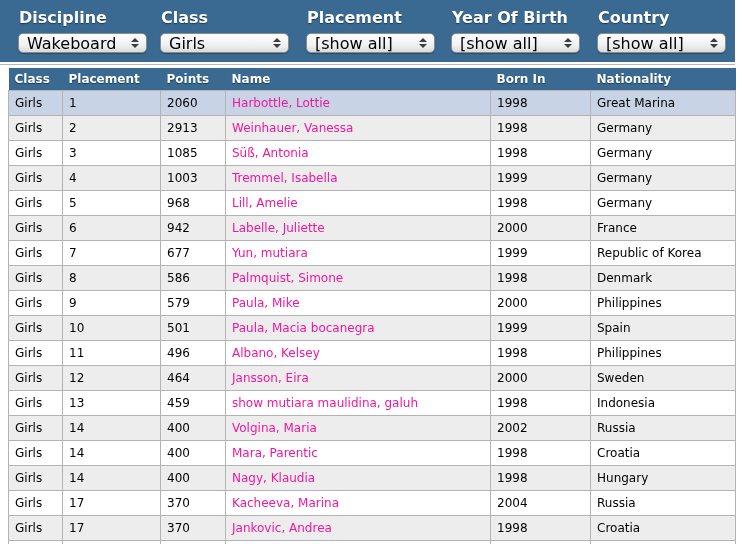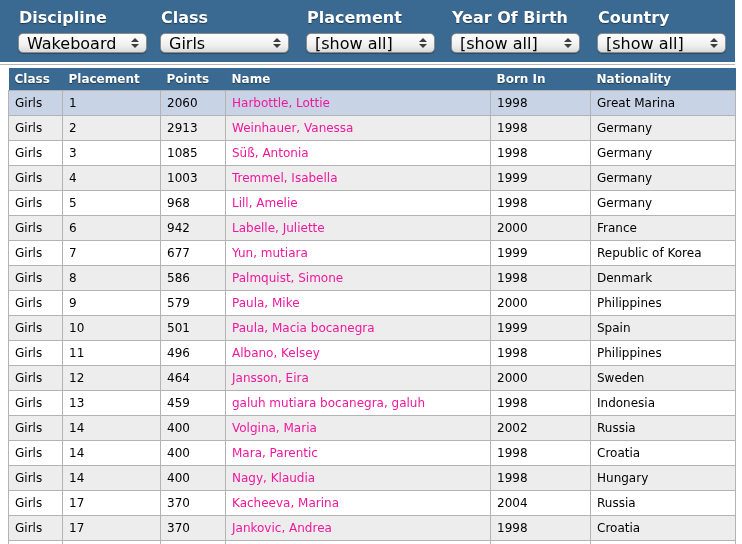--- a/index.html
+++ b/index.html
@@ -248,21 +248,21 @@
           <td>12</td>
           <td>464</td>
           <td><span class="name-link">Jansson, Eira</span></td>
           <td>2000</td>
           <td>Sweden</td>
         </tr>
         <tr>
           <td>Girls</td>
           <td>13</td>
           <td>459</td>
-          <td><span class="name-link">galuh mutiara bocanegra, galuh</span></td>
+          <td><span class="name-link">show mutiara maulidina, galuh</span></td>
           <td>1998</td>
           <td>Indonesia</td>
         </tr>
         <tr class="alt">
           <td>Girls</td>
           <td>14</td>
           <td>400</td>
           <td><span class="name-link">Volgina, Maria</span></td>
           <td>2002</td>
           <td>Russia</td>

